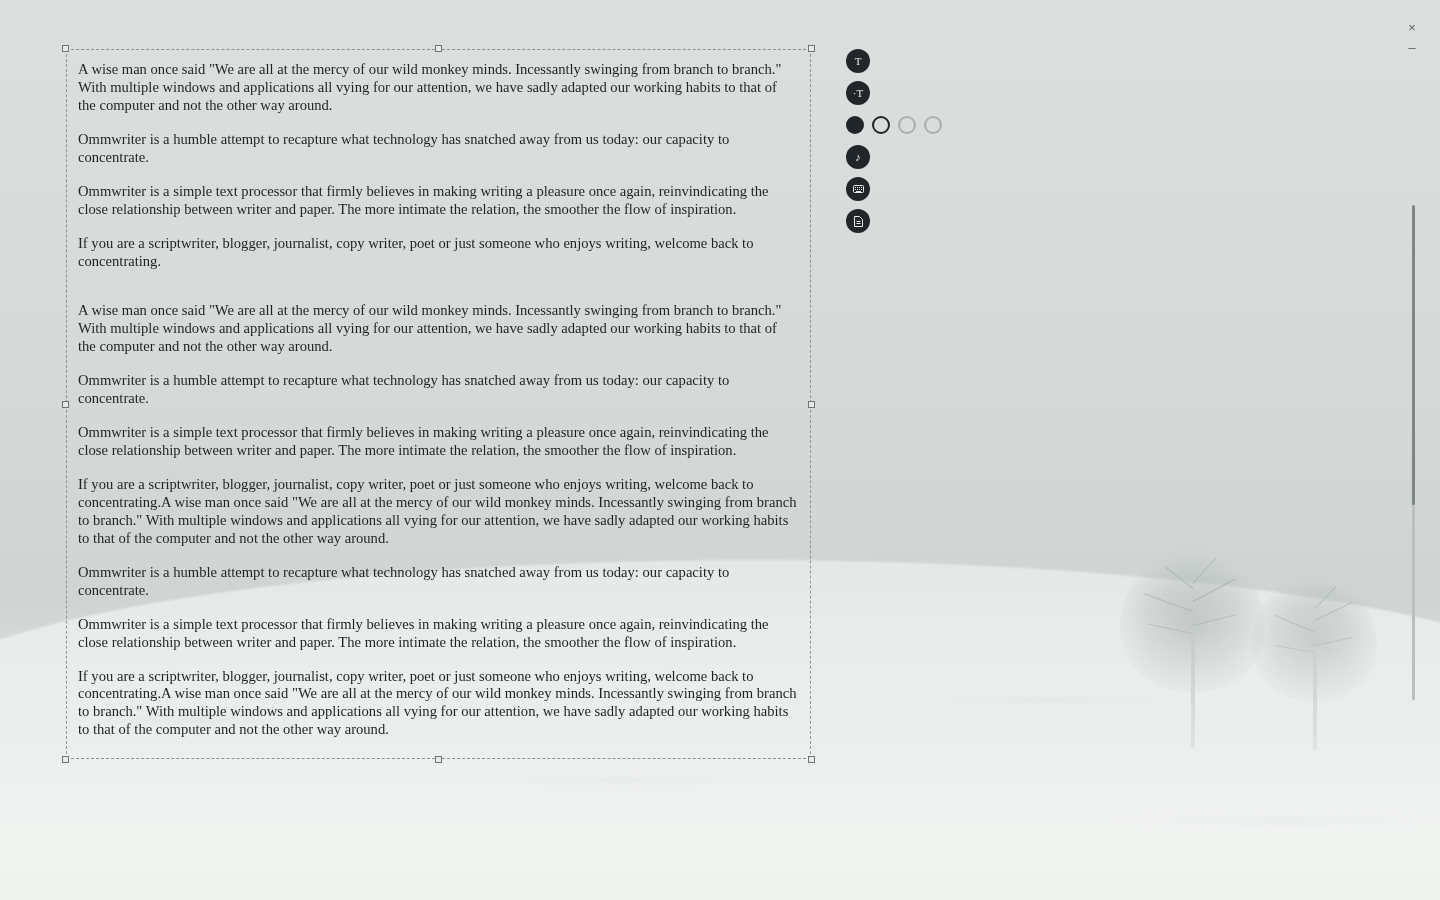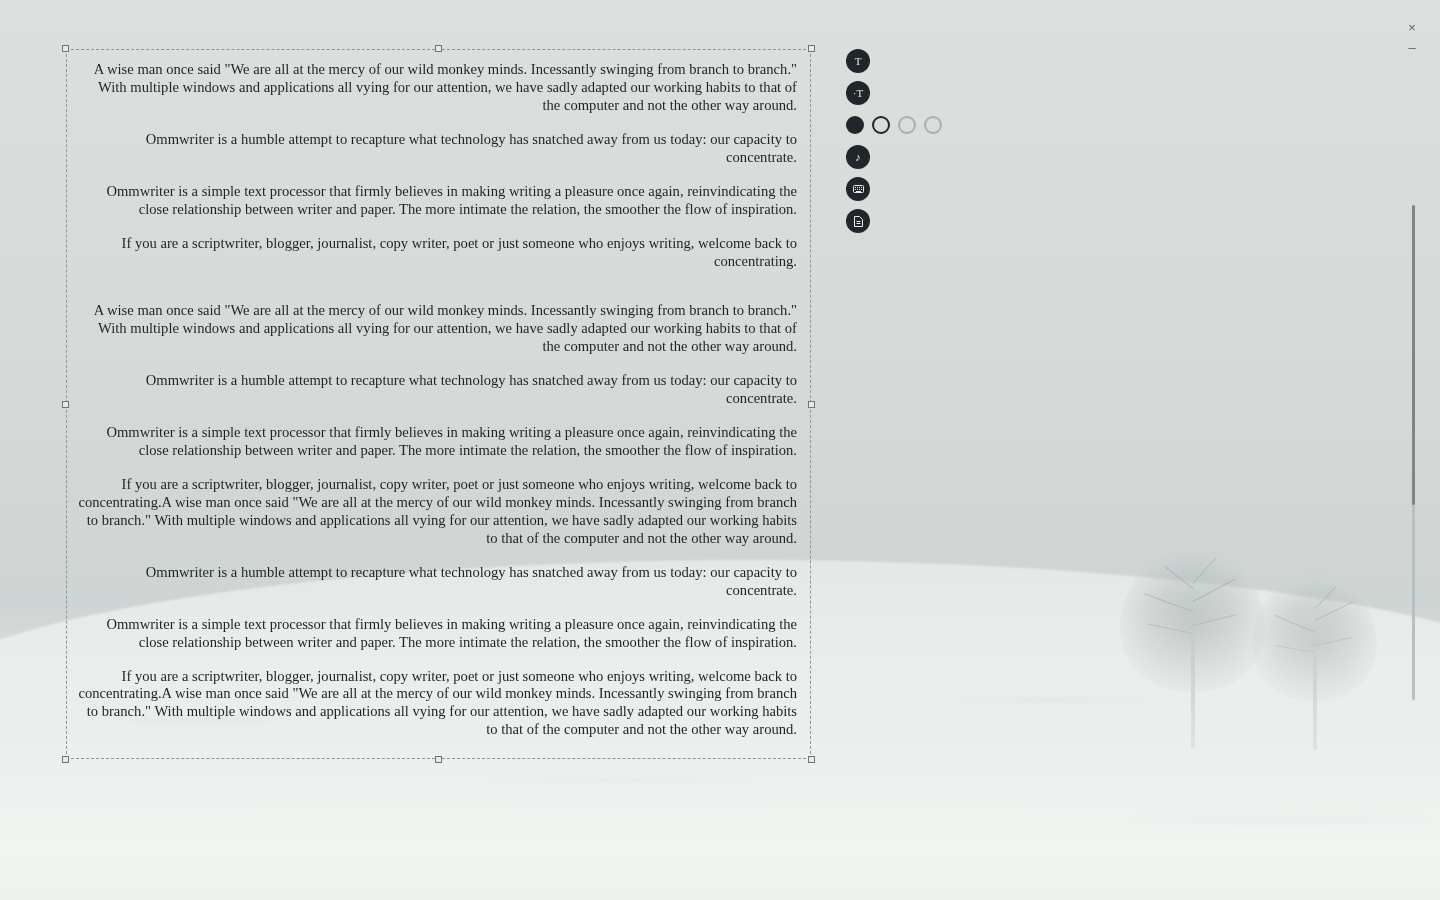--- a/index.html
+++ b/index.html
@@ -144,21 +144,20 @@
     bottom: 10px;
     overflow: hidden;
     color: #1d2322;
     font-size: 14.6px;
     line-height: 1.23;
     font-family: "Liberation Serif", serif;
     text-rendering: optimizeLegibility;
   }
   #doc p {
     margin: 0 0 16px 0;
-    text-align: right;
   }
   #doc p.spacer-after { margin-bottom: 32px; }
 
   
   #toolbar {
     position: absolute;
     left: 846px;
     top: 49px;
     width: 110px;
   }

